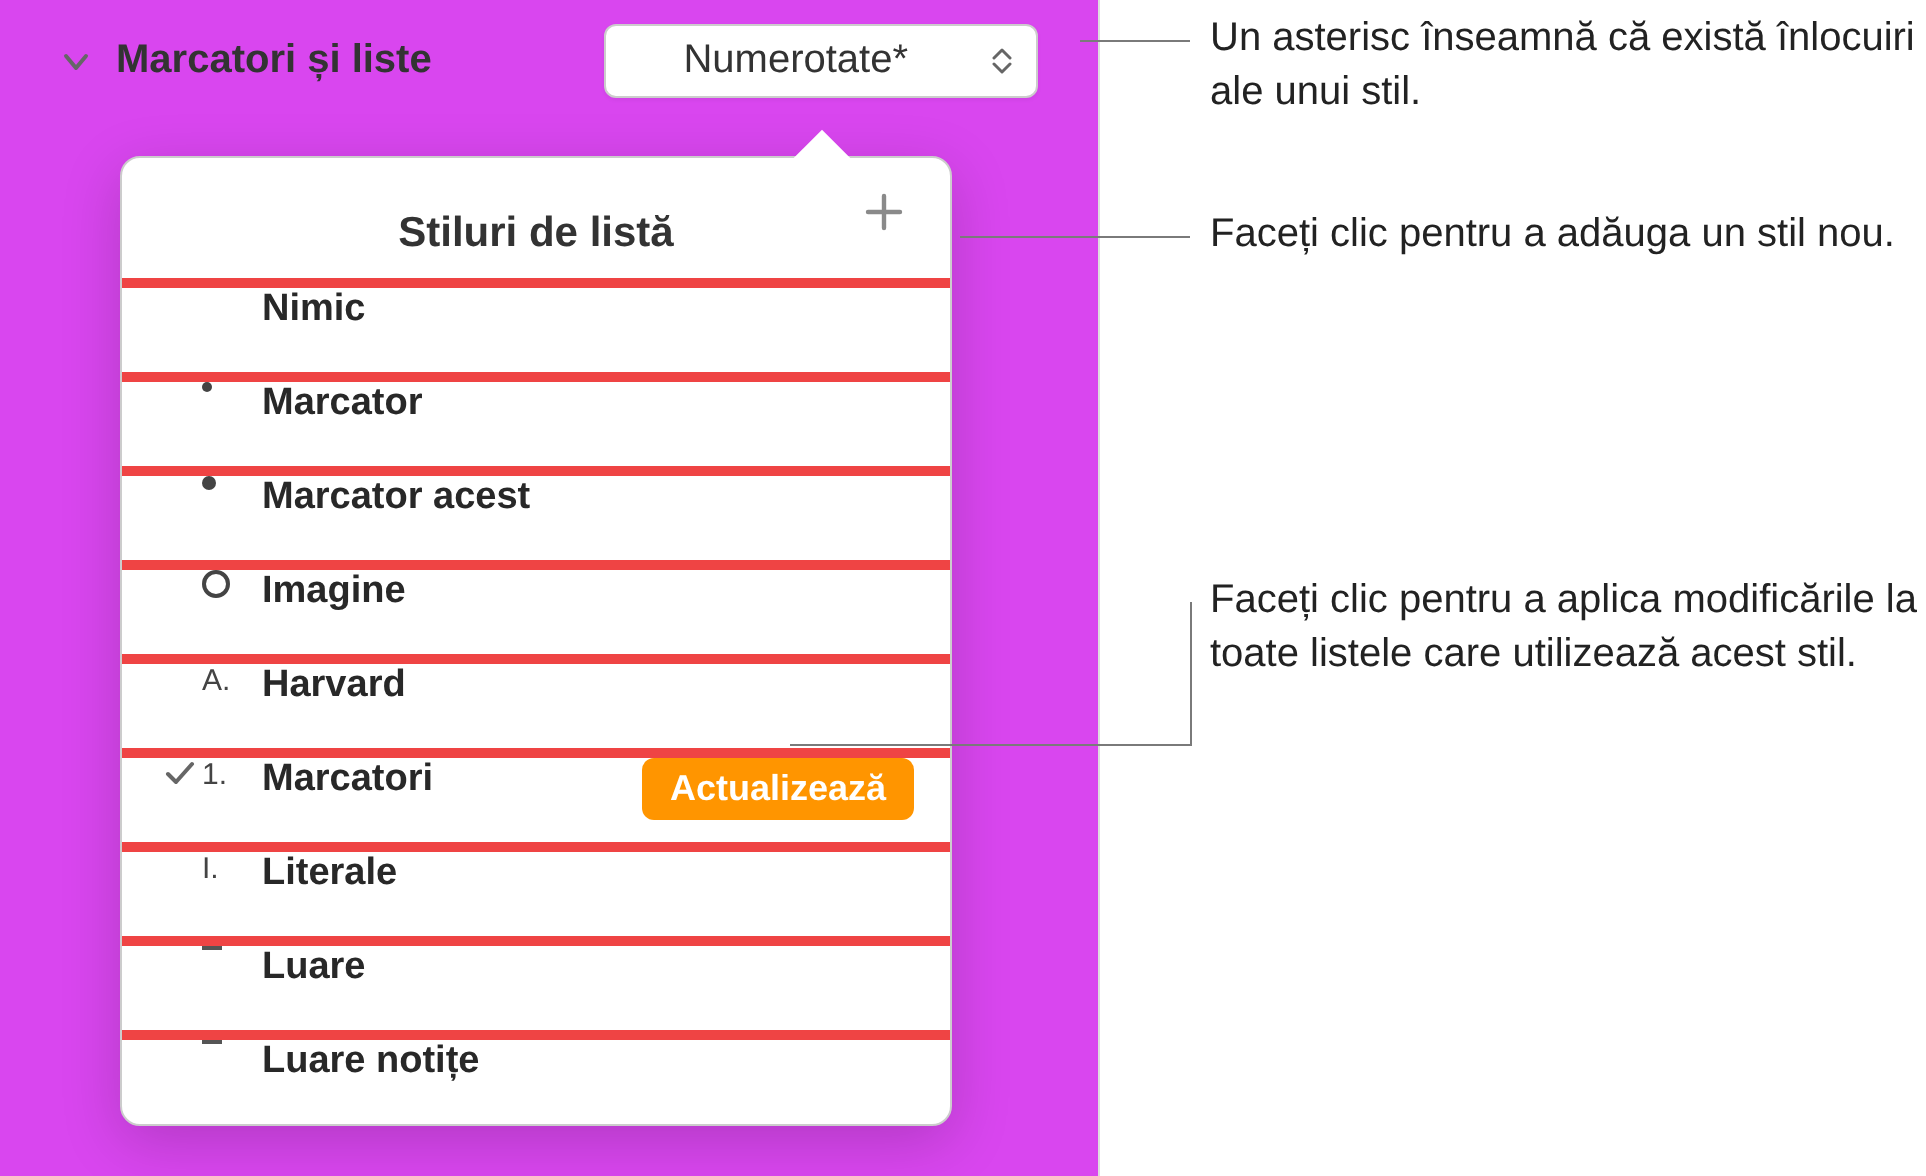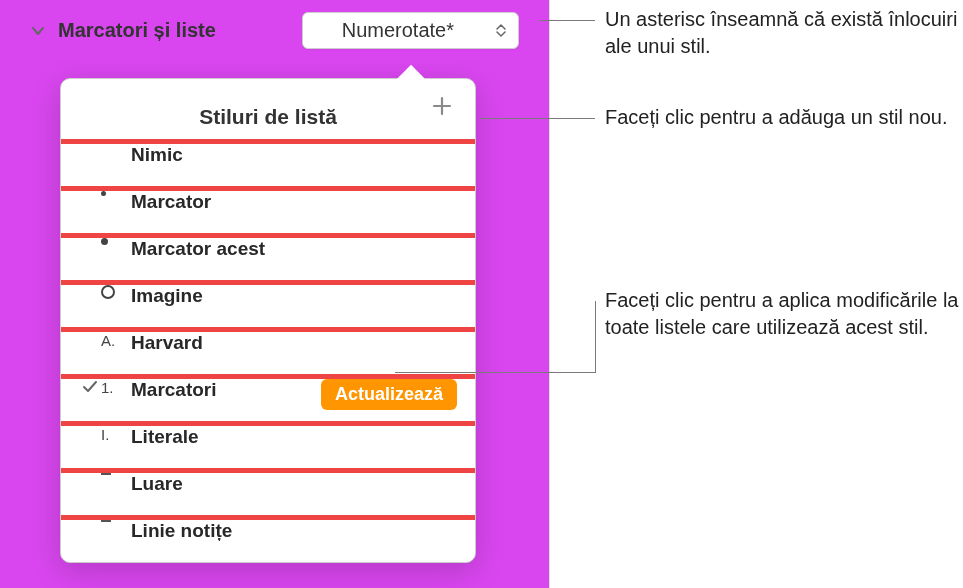--- a/index.html
+++ b/index.html
@@ -296,21 +296,21 @@
           <span class="marker-col">
             <span class="bullet-dash"></span>
           </span>
           <span class="item-label">Luare</span>
         </li>
         <li class="style-item">
           <span class="check-col"></span>
           <span class="marker-col">
             <span class="bullet-dash"></span>
           </span>
-          <span class="item-label">Linie notițe</span>
+          <span class="item-label">Luare notițe</span>
         </li>
       </ul>
   </div>
 </div>
 
 <div class="callout" style="left:605px; top:6px;">Un asterisc înseamnă că există înlocuiri ale unui stil.</div>
 <div class="callout-line" style="left:540px; top:20px; width:55px;"></div>
 
 <div class="callout" style="left:605px; top:104px;">Faceți clic pentru a adăuga un stil nou.</div>
 <div class="callout-line" style="left:480px; top:118px; width:115px;"></div>

